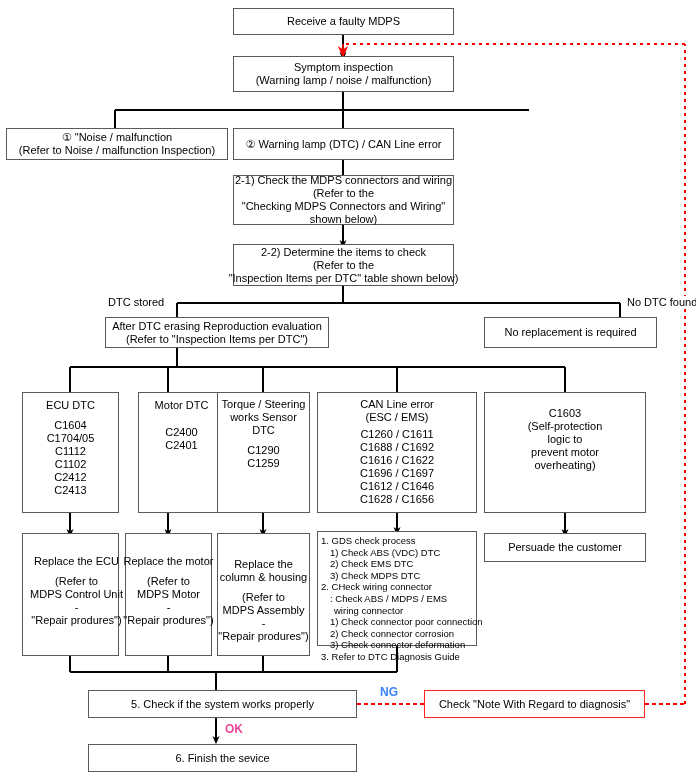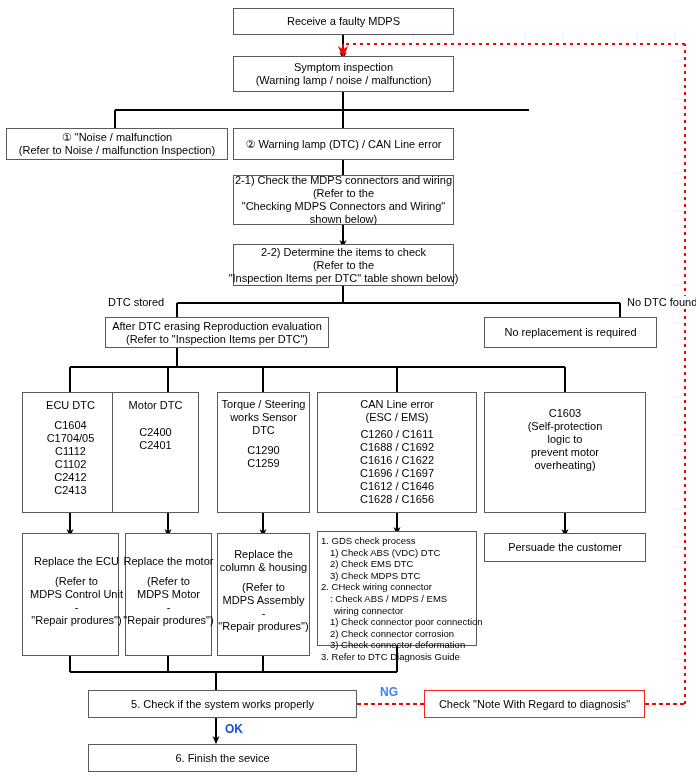--- a/index.html
+++ b/index.html
@@ -44,21 +44,21 @@
   .lbl{
     position:absolute;
     font-size:11px;
     line-height:13px;
     white-space:nowrap;
     z-index:4;
     background:#fff;
     padding:0 2px;
   }
   .lbl.ng{color:#3b82f6;font-weight:bold;font-size:12px;}
-  .lbl.ok{color:#1d4ed8;font-weight:bold;font-size:12px;}
+  .lbl.ok{color:#ec4899;font-weight:bold;font-size:12px;}
 
   .box.redbox{border:1px solid #ff2020;}
   .gap{height:7px;}
   .spacer4{height:4px;}
   .listline{
     display:block;
     white-space:nowrap;
     font-size:9.5px;
     line-height:11.6px;
     text-align:left;
@@ -183,21 +183,21 @@
     <span class="ln">ECU DTC</span>
     <span class="gap"></span>
     <span class="ln">C1604</span>
     <span class="ln">C1704/05</span>
     <span class="ln">C1112</span>
     <span class="ln">C1102</span>
     <span class="ln">C2412</span>
     <span class="ln">C2413</span>
   </div>
 
-  <div class="box topalign" style="left:112px;top:392px;width:87px;height:121px;padding-top:6px;">
+  <div class="box topalign" style="left:138px;top:392px;width:87px;height:121px;padding-top:6px;">
     <span class="ln">Motor DTC</span>
     <span class="gap"></span>
     <span class="gap"></span>
     <span class="ln">C2400</span>
     <span class="ln">C2401</span>
   </div>
 
   <div class="box topalign" style="left:217px;top:392px;width:93px;height:121px;padding-top:5px;">
     <span class="ln">Torque / Steering</span>
     <span class="ln">works Sensor</span>
@@ -238,21 +238,21 @@
 
   <div class="box topalign" style="left:125px;top:533px;width:87px;height:123px;padding-top:21px;">
     <span class="ln">Replace the motor</span>
     <span class="gap"></span>
     <span class="ln">(Refer to</span>
     <span class="ln">MDPS Motor</span>
     <span class="ln">-</span>
     <span class="ln">"Repair produres")</span>
   </div>
 
-  <div class="box topalign" style="left:217px;top:533px;width:93px;height:123px;padding-top:14px;">
+  <div class="box topalign" style="left:217px;top:533px;width:93px;height:123px;padding-top:14px;justify-content:center;">
     <span class="ln">Replace the</span>
     <span class="ln">column &amp; housing</span>
     <span class="gap"></span>
     <span class="ln">(Refer to</span>
     <span class="ln">MDPS Assembly</span>
     <span class="ln">-</span>
     <span class="ln">"Repair produres")</span>
   </div>
 
   <div class="box topalign leftalign" style="left:317px;top:531px;width:160px;height:115px;padding:3px 2px 2px 3px;">

